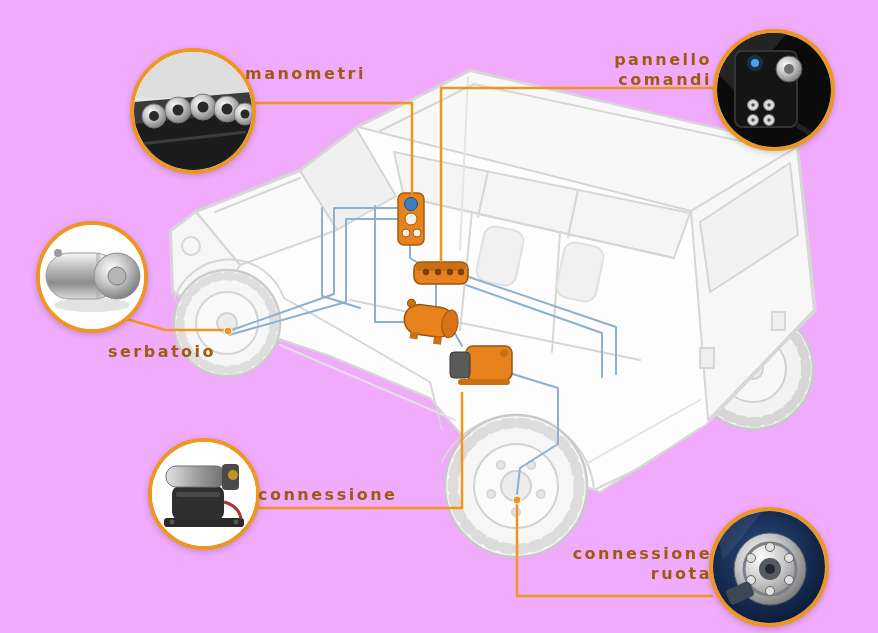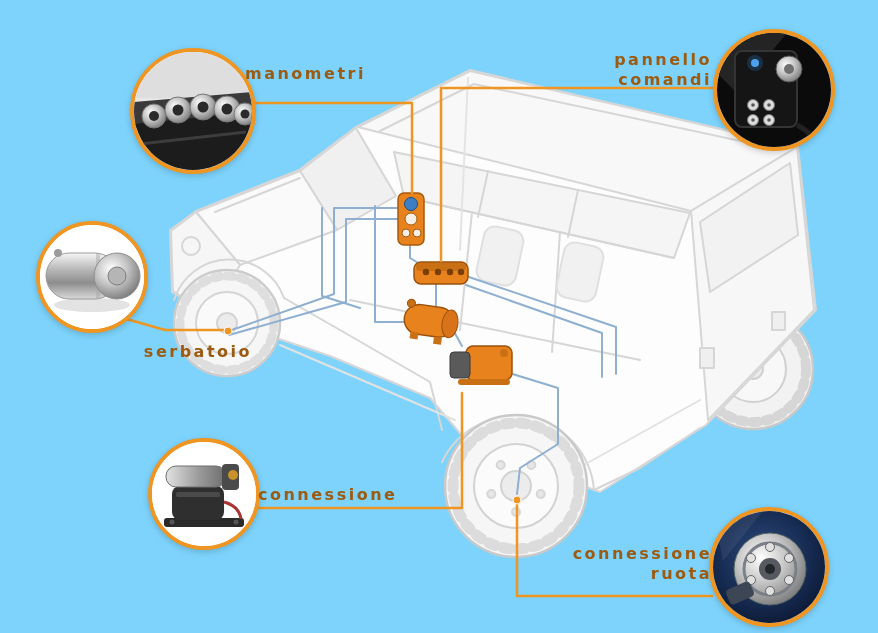--- a/index.html
+++ b/index.html
@@ -1,33 +1,33 @@
 <!DOCTYPE html>
 <html><head>
 <meta charset="utf-8">
 <style>
   html,body{margin:0;padding:0;background:#ffffff;}
   #stage{
-    position:relative;width:878px;height:633px;background:#7dd3fc;
+    position:relative;width:878px;height:633px;background:#f0abfc;
     overflow:hidden;font-family:"DejaVu Sans",sans-serif;
   }
   #diagram-svg{position:absolute;left:0;top:0;}
   .callout{
     position:absolute;border-radius:50%;border:4px solid #EE9522;
     overflow:hidden;background:#fff;box-shadow:0 2px 6px rgba(0,0,0,.18);
   }
   .callout svg{display:block;width:100%;height:100%;}
   .label{
     position:absolute;
     font-weight:bold;font-size:16px;line-height:1.22;
     color:#9C5B10;letter-spacing:2.5px;
   }
   .label span{display:block;}
   .ta-r{text-align:right;}
-  .ta-c{text-align:right;}
+  .ta-c{text-align:center;}
 </style>
 </head>
 <body>
 
 <div id="stage">
 
   <svg id="diagram-svg" width="878" height="633" viewBox="0 0 878 633">
     <defs>
       <radialGradient id="metal" cx="38%" cy="35%" r="75%">
         <stop offset="0%" stop-color="#ffffff"></stop>

